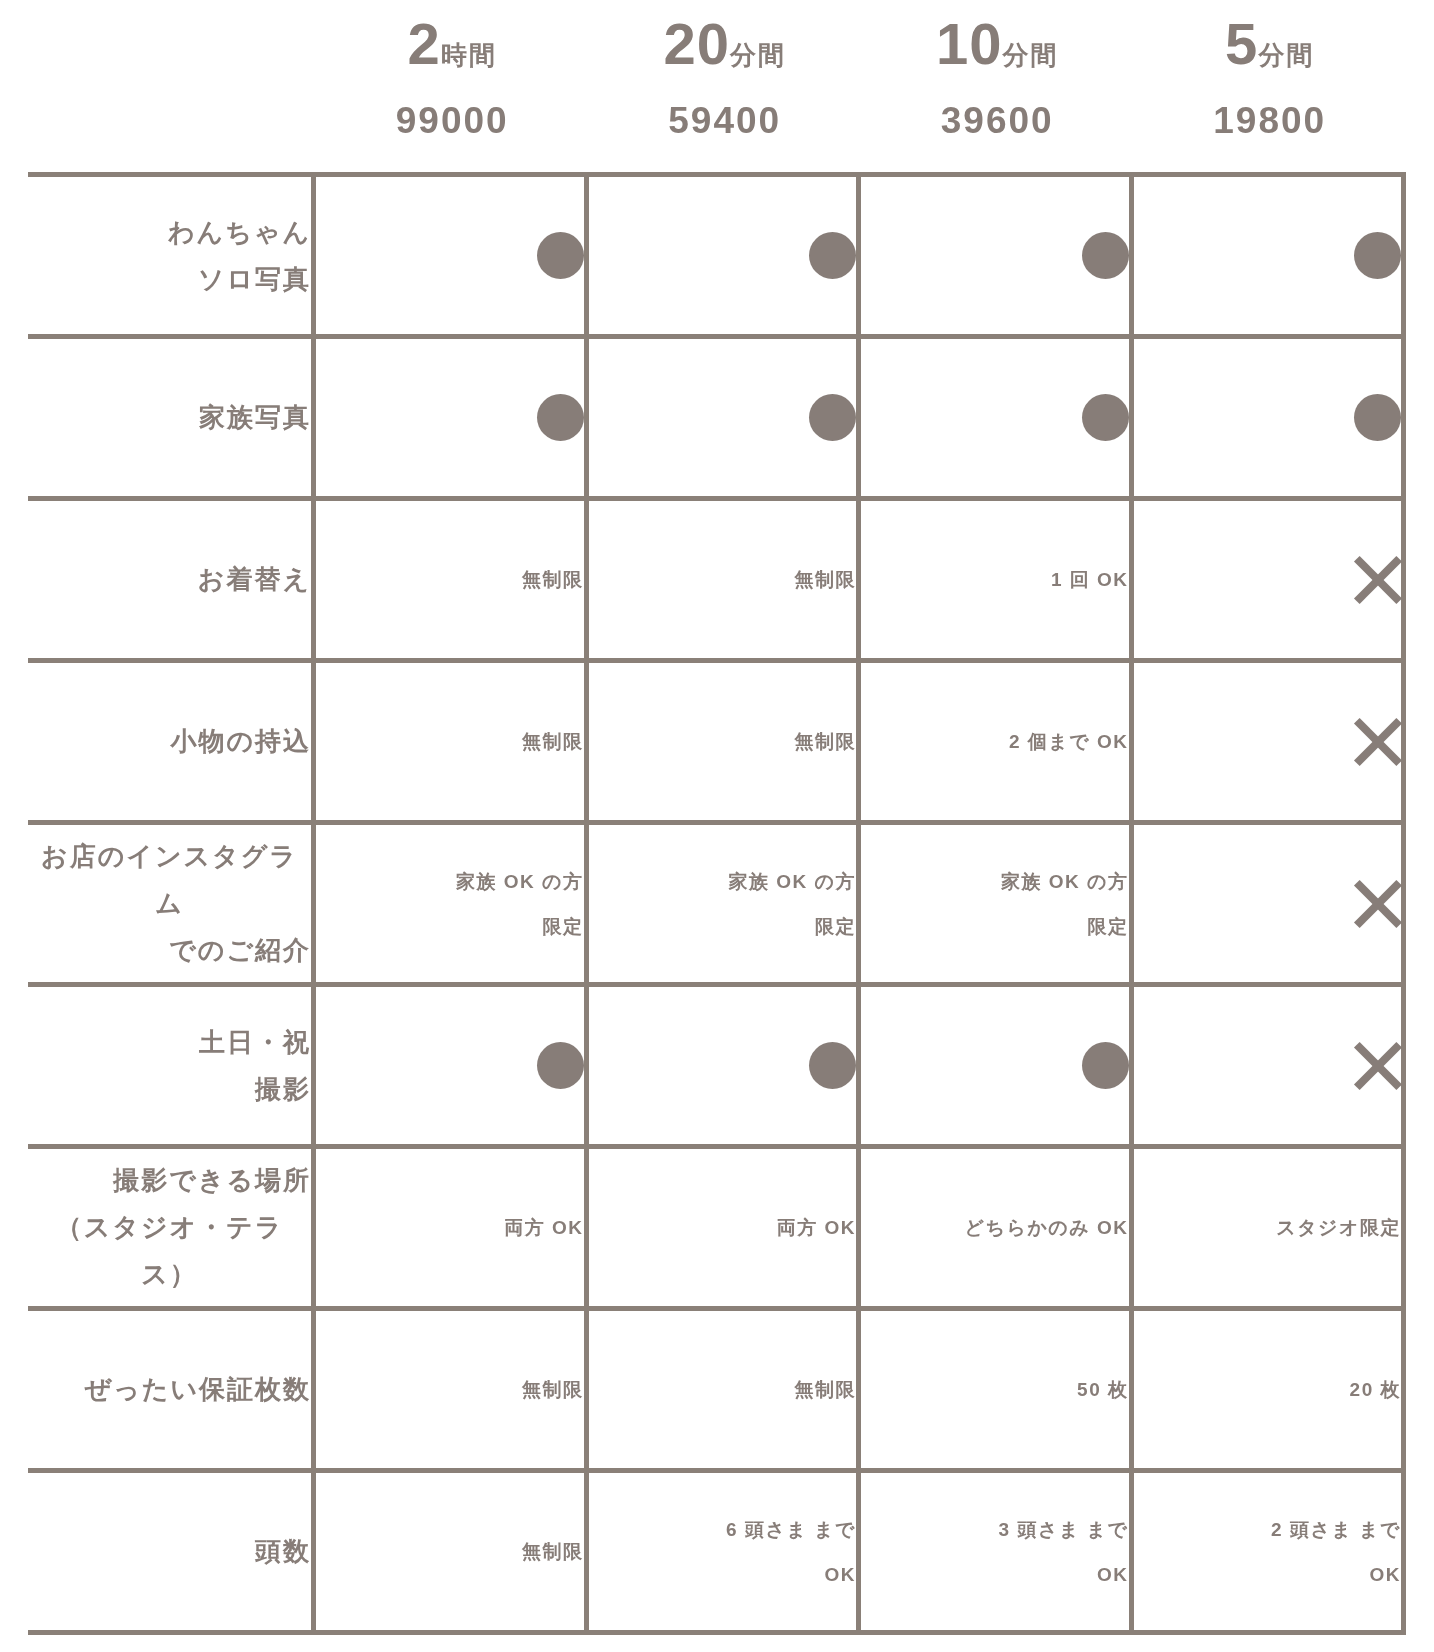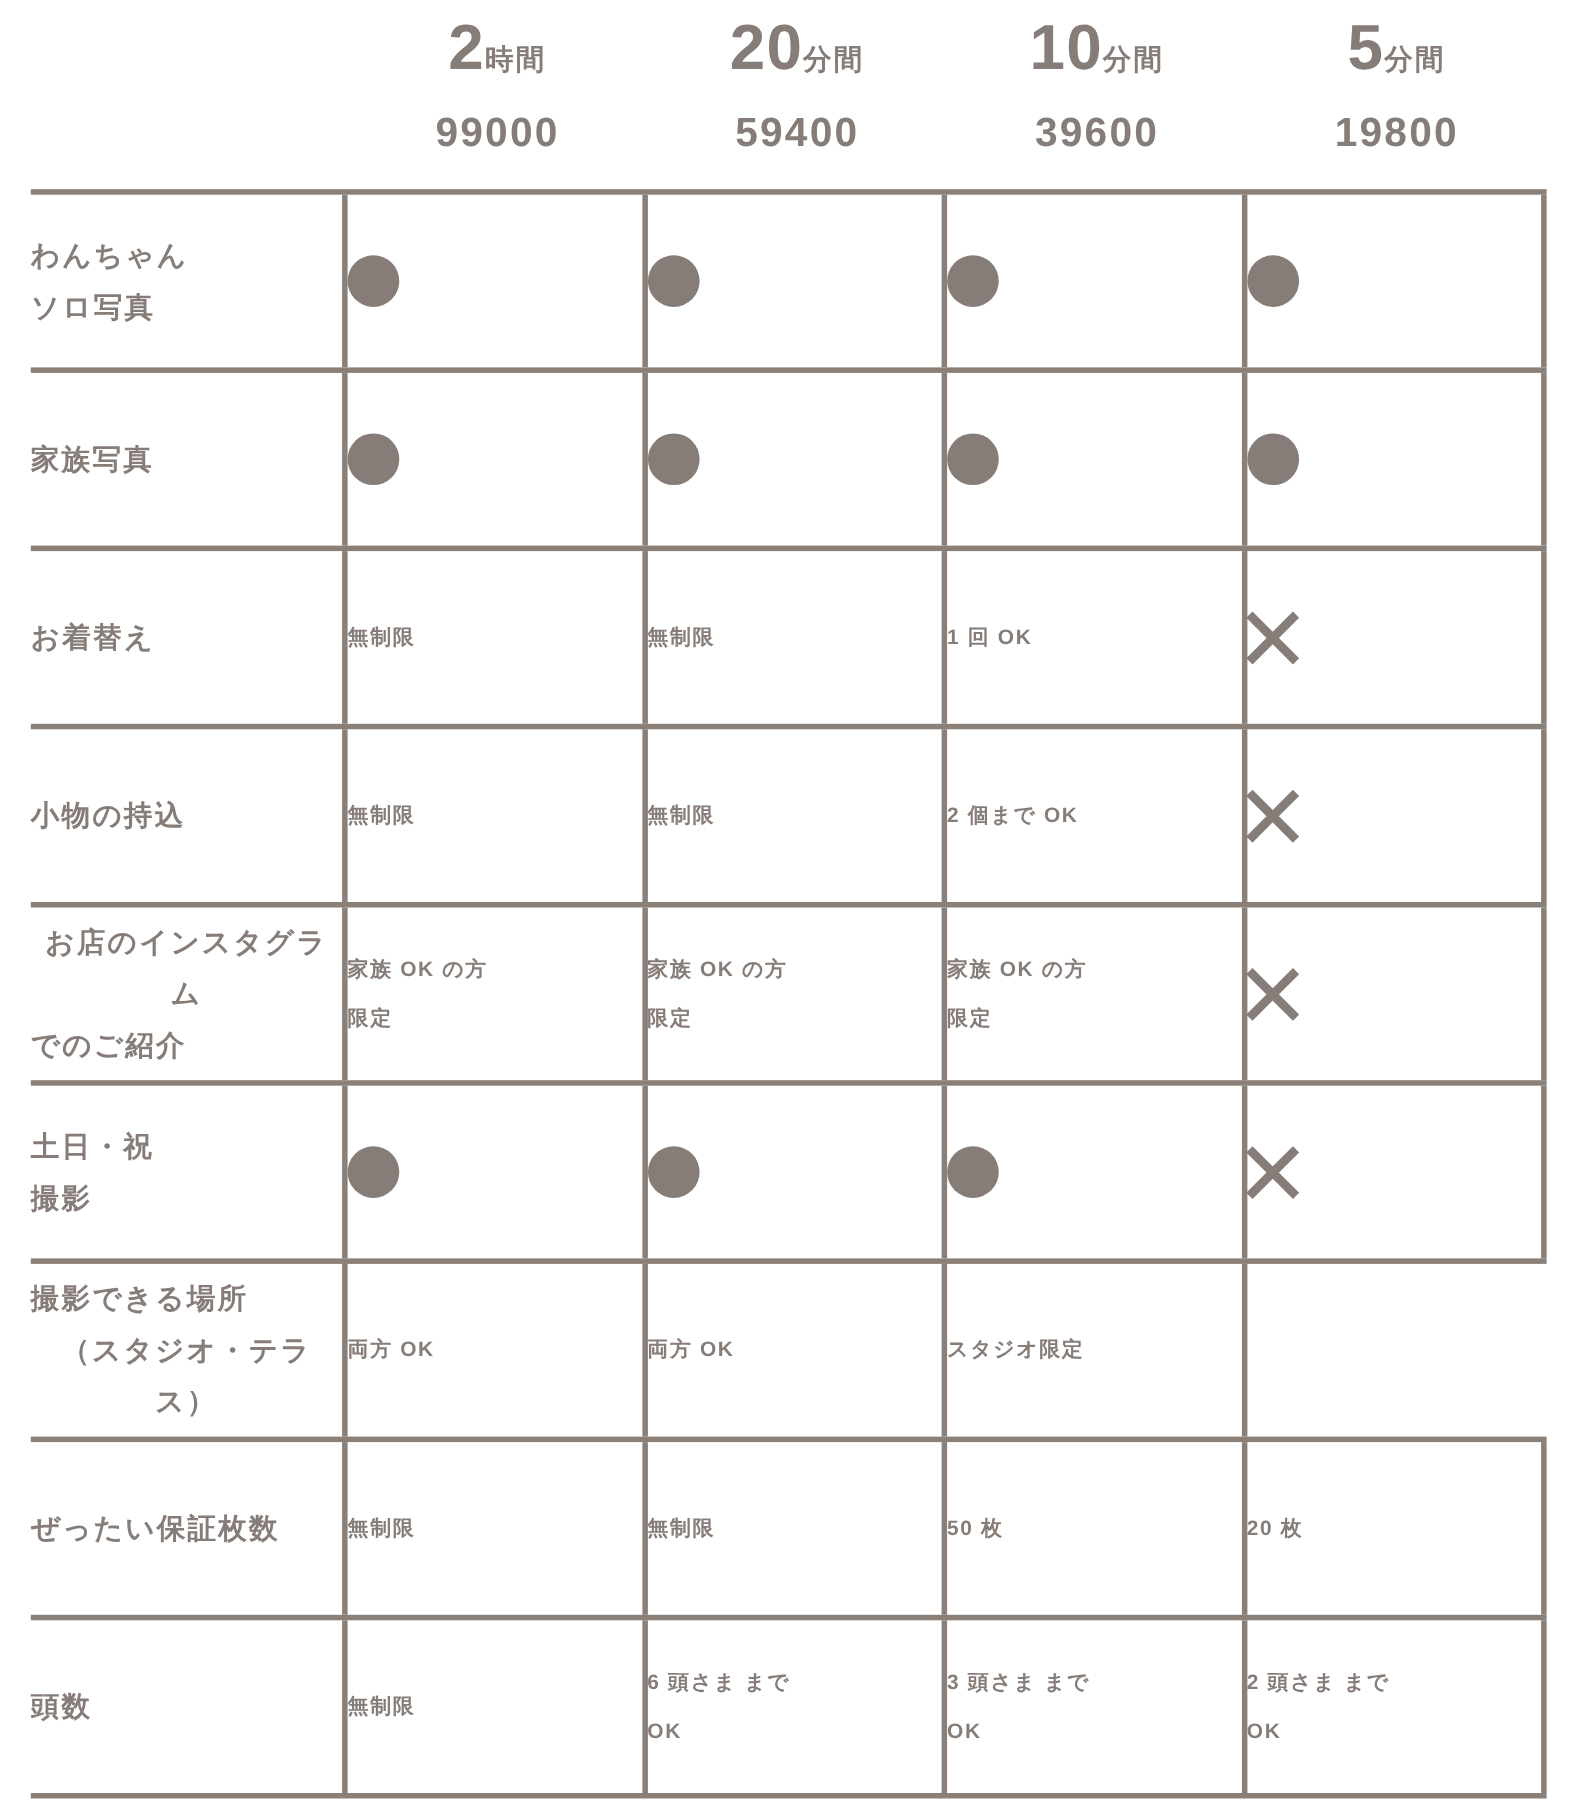--- a/index.html
+++ b/index.html
@@ -46,21 +46,21 @@
   }
   .row{
     display:grid;
     grid-template-columns:288px repeat(4,1fr);
     height:162px;
     border-bottom:5px solid var(--border);
   }
   .cell{
     border-right:5px solid var(--border);
     display:flex;flex-direction:column;
-    align-items:flex-start;justify-content:center;
+    align-items:flex-end;justify-content:center;
     text-align:center;
   }
   .label-cell{
     font-size:26px;font-weight:700;letter-spacing:2px;line-height:47px;
   }
   .value-cell{
     font-size:19px;font-weight:700;letter-spacing:1.5px;line-height:45px;
   }
   .dot{
     width:47px;height:47px;border-radius:50%;
@@ -231,20 +231,23 @@
           <div class="lbl-line">撮影できる場所</div>
           <div class="lbl-line">（スタジオ・テラス）</div>
         </div>
         <div class="cell value-cell">
           <div class="val-line">両方 OK</div>
         </div>
         <div class="cell value-cell">
           <div class="val-line">両方 OK</div>
         </div>
         <div class="cell value-cell">
+          <div class="val-line">どちらかのみ OK</div>
+        </div>
+        <div class="cell value-cell">
           <div class="val-line">スタジオ限定</div>
         </div>
       </div>
       <div class="row">
         <div class="cell label-cell">
           <div class="lbl-line">ぜったい保証枚数</div>
         </div>
         <div class="cell value-cell">
           <div class="val-line">無制限</div>
         </div>

